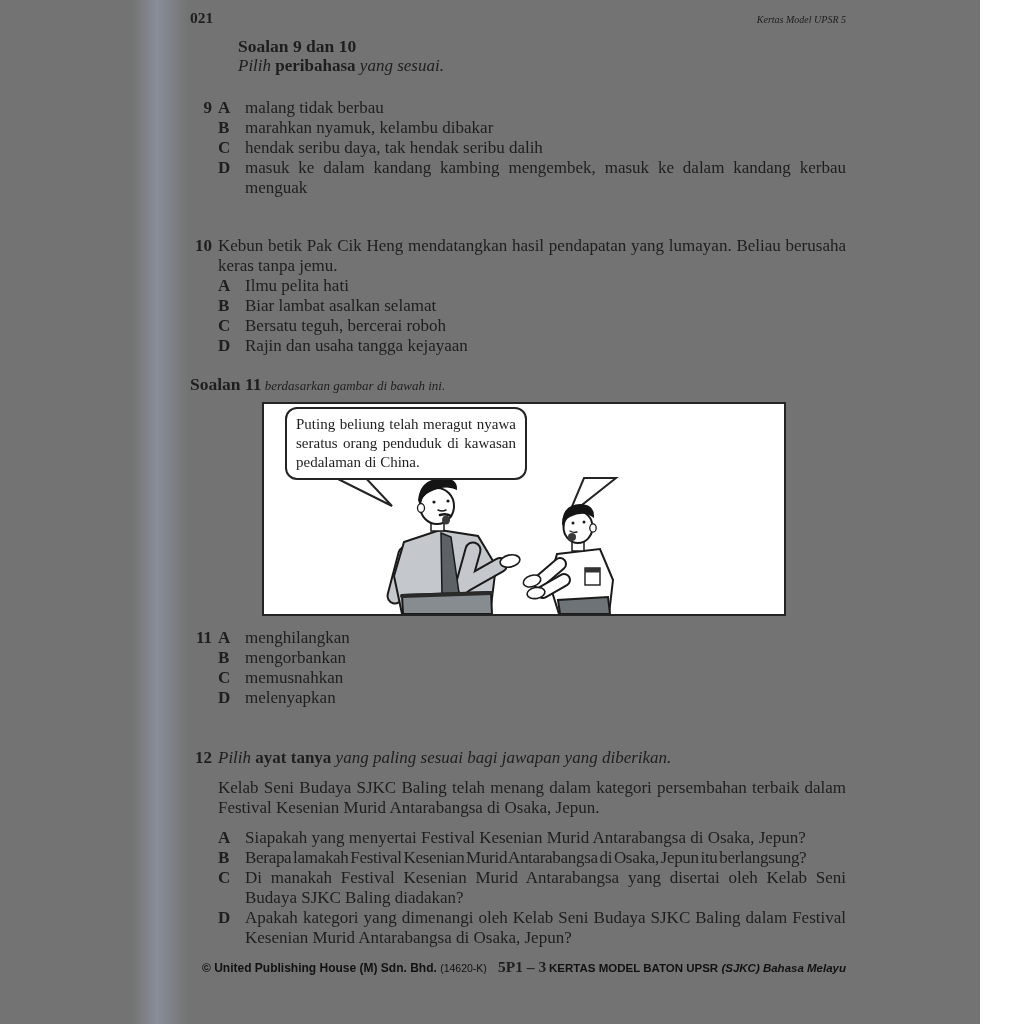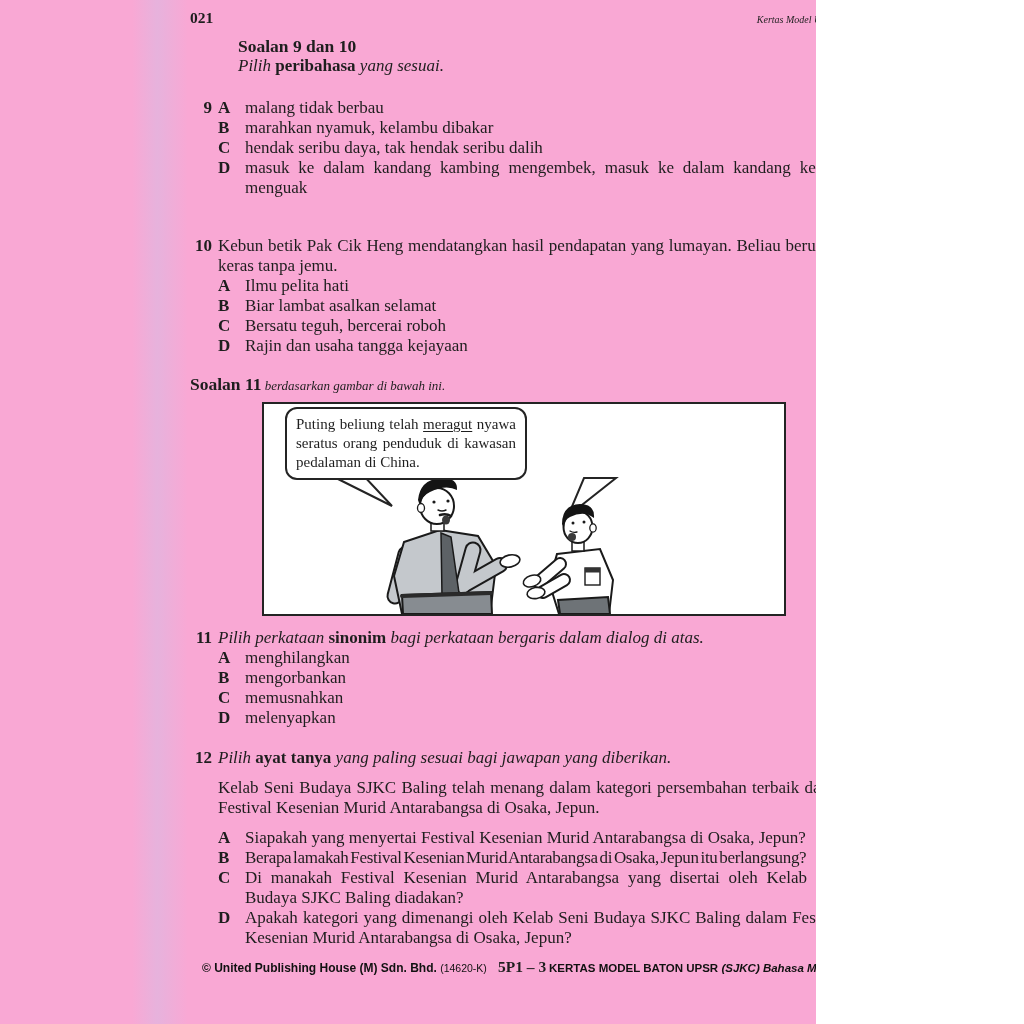--- a/index.html
+++ b/index.html
@@ -1,21 +1,21 @@
 <!DOCTYPE html>
 <html><head>
 <meta charset="utf-8">
 <style>
   html,body{margin:0;padding:0;}
   body{
     width:1024px;height:1024px;background:#ffffff;
     font-family:"Liberation Serif", serif;color:#1e1e1e;
     -webkit-font-smoothing:antialiased;
   }
-  .page{position:relative;width:816px;height:1024px;overflow:hidden;background:#f9a8d4;}
+  .page{position:relative;width:980px;height:1024px;overflow:hidden;background:#737373;}
   .edge-tint{
     position:absolute;left:132px;top:0;width:56px;height:1024px;
     background:linear-gradient(90deg, rgba(188,202,240,0) 0%, rgba(188,202,240,0.30) 45%, rgba(188,202,240,0) 100%);
     pointer-events:none;
   }
   .block{position:absolute;left:190px;width:656px;font-size:17px;line-height:20px;}
   
   .hdr{display:flex;justify-content:space-between;align-items:baseline;}
   .page-code{font-weight:700;font-size:15.5px;}
   .hdr-right{font-style:italic;font-size:10px;}
@@ -39,21 +39,21 @@
     position:absolute;left:262px;top:402px;width:524px;height:214px;
     border:2px solid #242424;background:#fff;box-sizing:border-box;
   }
   .figure-box svg{position:absolute;left:0;top:0;z-index:1;}
   .bubble{
     position:absolute;z-index:2;background:#fff;border:2px solid #242424;border-radius:12px;
     font-size:15px;line-height:19px;padding:6px 9px;box-sizing:border-box;text-align:justify;
   }
   .bubble-teacher{left:21px;top:3px;width:242px;}
   .bubble-student{left:296px;top:26px;width:212px;}
-  .uline{text-decoration:underline;text-underline-offset:2px;}
+  .uline{text-underline-offset:2px;}
   
   .passage{text-align:justify;margin:10px 0 10px 0;}
   
   .footer{position:absolute;left:190px;top:958px;width:656px;height:22px;font-family:"Liberation Sans", sans-serif;}
   .f-left{position:absolute;left:12px;top:3px;font-size:12px;font-weight:600;color:#111;}
   .f-left .reg{font-size:10.5px;font-weight:400;}
   .f-center{position:absolute;left:308px;top:0;font-family:"Liberation Serif", serif;font-weight:700;font-size:15.5px;}
   .f-right{position:absolute;right:0;top:4px;font-size:11.5px;font-weight:600;color:#111;}
   .f-right .ital{font-style:italic;}
 </style>
@@ -187,21 +187,20 @@
         <ellipse cx="308" cy="133" rx="4" ry="4" fill="#3a3a3a"></ellipse>
       </g>
     </svg>
 
     <div class="bubble bubble-teacher"><span>Puting beliung telah </span><span class="uline">meragut</span><span> nyawa seratus orang penduduk di kawasan pedalaman di China.</span></div>
   </div>
 
   <div class="block q" style="top:628px;">
     <div class="qn">11</div>
     <div class="qbody">
-      <div class="qstem"><span class="it">Pilih perkataan </span><span class="bd">sinonim</span><span class="it"> bagi perkataan bergaris dalam dialog di atas.</span></div>
       <div class="opts">
         <div class="opt">
             <span class="ol">A</span>
             <span class="ot">menghilangkan</span>
           </div>
         <div class="opt">
             <span class="ol">B</span>
             <span class="ot">mengorbankan</span>
           </div>
         <div class="opt">

